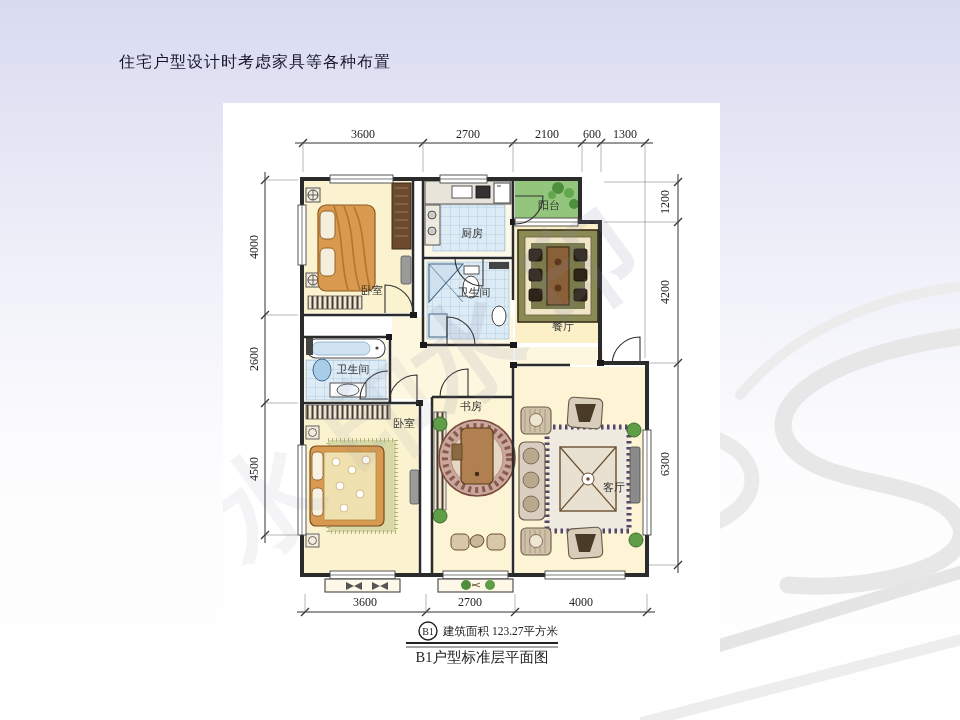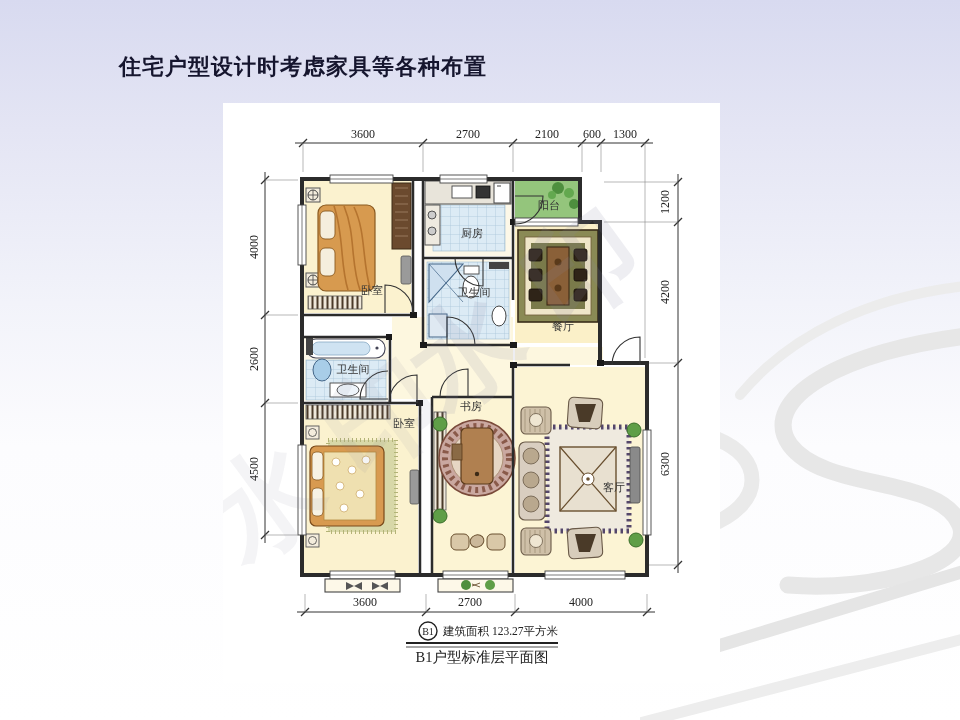--- a/index.html
+++ b/index.html
@@ -6,21 +6,21 @@
   .slide{
     position:relative;
     width:960px;height:720px;
     overflow:hidden;
     background:linear-gradient(to bottom,#d8daf0 0%,#e4e5f4 18%,#f2f3fa 42%,#fcfcfe 62%,#ffffff 100%);
     font-family:"Liberation Sans",sans-serif;
   }
   .title{
     position:absolute;left:119px;top:52px;
     width:560px;
-    font-size:22px;font-weight:bold;color:#15152e;
+    font-size:16px;font-weight:normal;color:#15152e;
     letter-spacing:1px;
     font-family:"Liberation Sans","DejaVu Sans",sans-serif;
   }
   .swoosh{position:absolute;left:640px;top:240px;width:320px;height:480px;}
   .scan{position:absolute;left:223px;top:103px;width:497px;height:580px;}
   svg text{user-select:none;}
 </style>
 </head>
 <body>
 

